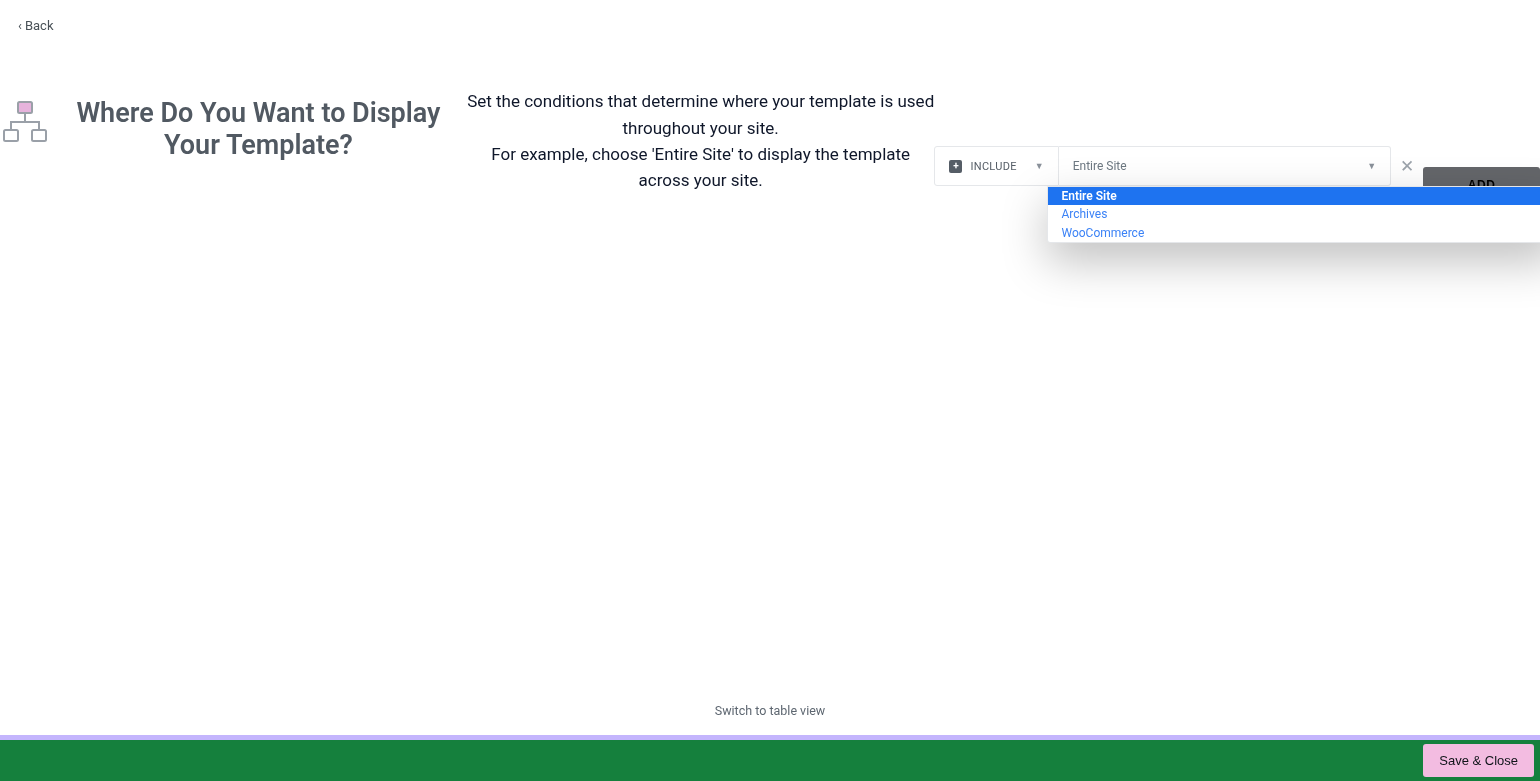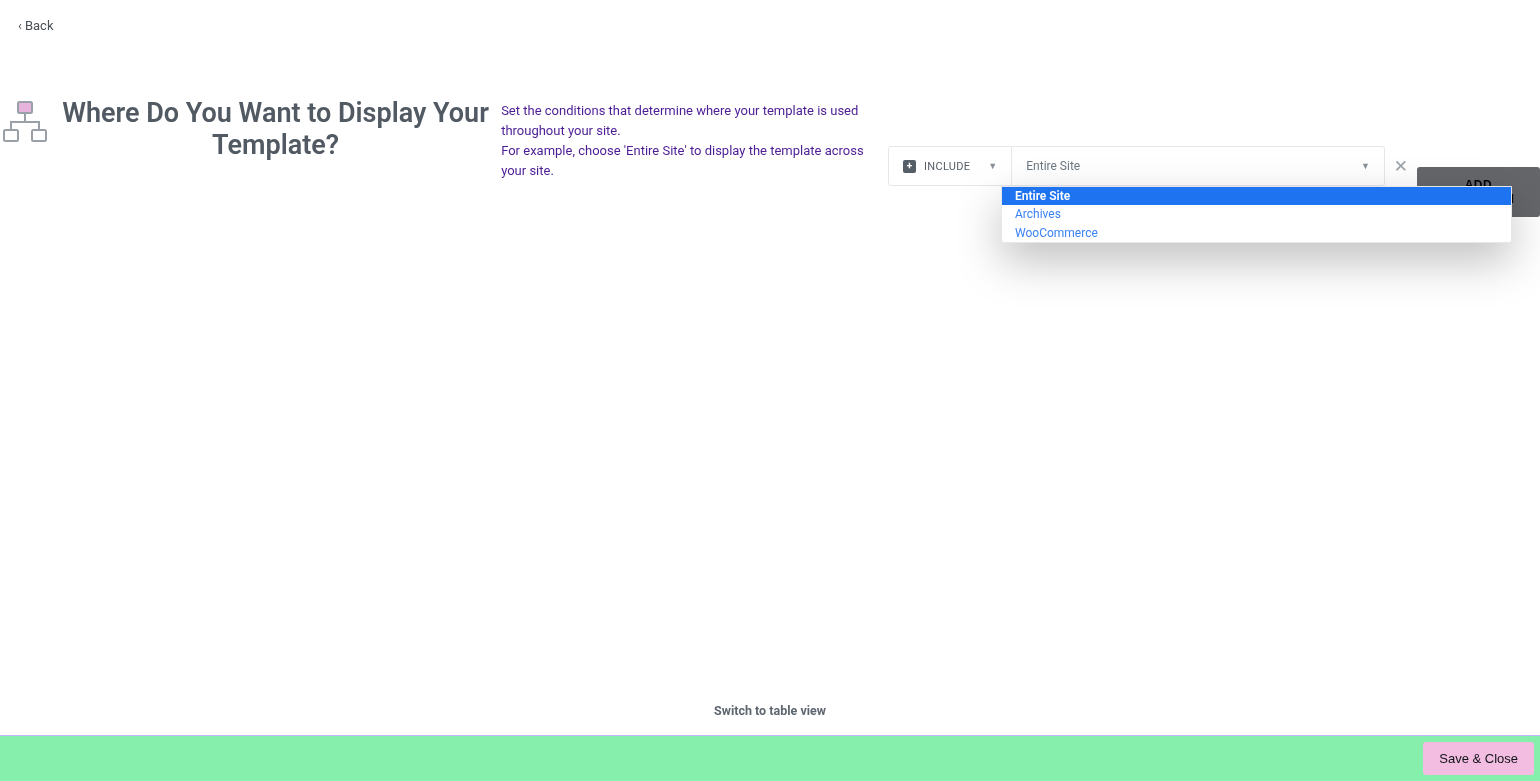--- a/index.html
+++ b/index.html
@@ -38,22 +38,23 @@
       margin-bottom: 38px;
     }
     .page-title {
       font-size: 27px;
       font-weight: 600;
       color: #515962;
       margin-bottom: 24px;
       text-align: center;
     }
     .description {
-      font-size: 13px;
-      color: #4c1d95;
+      font-size: 17px;
+      color: #0f172a;
+      text-align: center;
       line-height: 1.55;
     }
     .conditions-area {
       margin-top: 50px;
       width: 656px;
       position: relative;
     }
     .condition-row {
       display: flex;
       align-items: center;
@@ -164,35 +165,35 @@
       border-radius: 3px;
       cursor: pointer;
     }
     .switch-link {
       position: absolute;
       bottom: 63px;
       left: 50%;
       transform: translateX(-50%);
       font-size: 12.5px;
       color: #5e6771;
-      font-weight: 700;
+      font-weight: 400;
       cursor: pointer;
     }
     .footer-bar {
       position: absolute;
       bottom: 0;
       left: 0;
       right: 0;
       height: 46px;
-      border-top: 1px solid #c4b5fd;
+      border-top: 5px solid #c4b5fd;
       display: flex;
       justify-content: flex-end;
       align-items: center;
       padding-right: 6px;
-      background: #86efac;
+      background: #15803d;
     }
     .save-close-btn {
       background: #f3bce1;
       color: #0f1419;
       border: none;
       padding: 9px 16px;
       font-size: 13px;
       border-radius: 3px;
       cursor: pointer;
       font-weight: 400;

